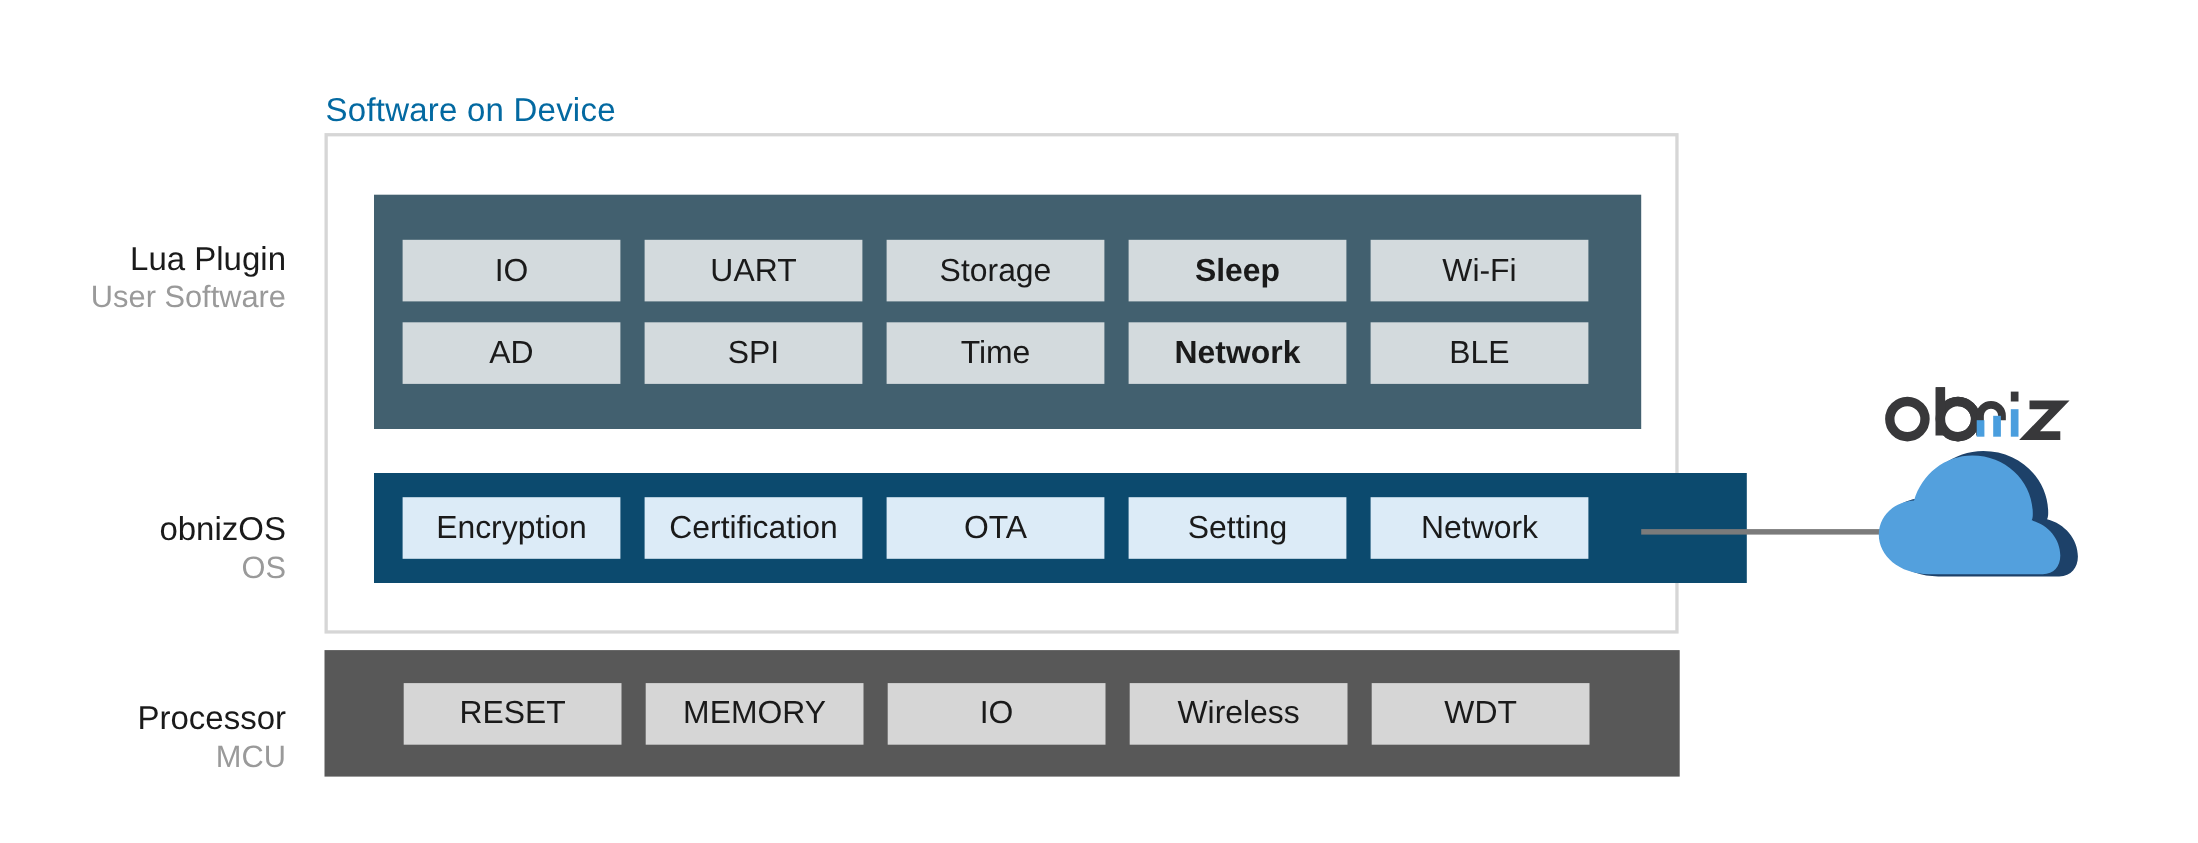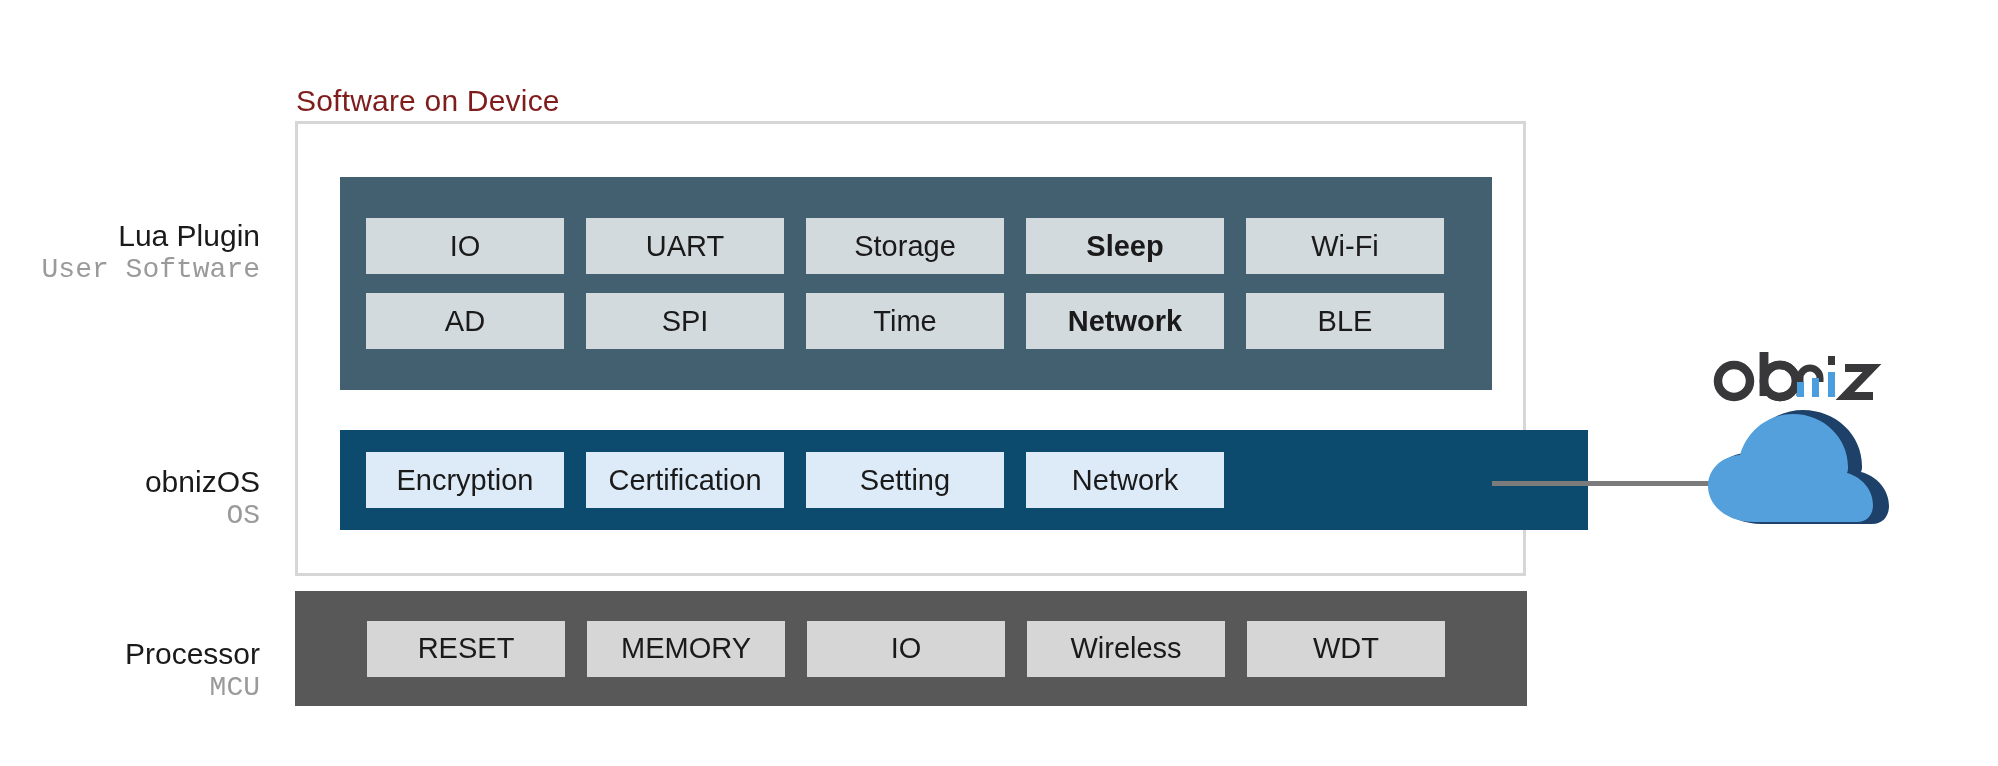--- a/index.html
+++ b/index.html
@@ -21,21 +21,21 @@
     width: 1998px;
     height: 766px;
   }
 
   
   .section-title {
     position: absolute;
     left: 296px;
     top: 84px;
     font-size: 30px;
-    color: #7f1d1d;
+    color: #0369a1;
     letter-spacing: 0.2px;
     white-space: nowrap;
   }
 
   
   .software-container {
     position: absolute;
     left: 295px;
     top: 121px;
     width: 1231px;
@@ -57,21 +57,20 @@
     font-size: 30px;
     color: #1a1a1a;
     white-space: nowrap;
     margin-top: 36px;
   }
   .row-label .secondary {
     display: block;
     font-size: 28px;
     color: #9a9a9a;
     white-space: nowrap;
-    font-family: Liberation Mono, monospace;
   }
   #label-lua   { left: 0px;  top: 182px; }
   #label-os    { left: 0px;  top: 428px; }
   #label-proc  { left: 0px;  top: 600px; }
 
   
   .band {
     position: absolute;
     display: flex;
     flex-direction: column;
@@ -222,20 +221,21 @@
       <div class="cell">Time</div>
       <div class="cell">Network</div>
       <div class="cell">BLE</div>
     </div>
   </div>
 
   <div class="band" id="band-os">
     <div class="band-row">
       <div class="cell">Encryption</div>
       <div class="cell">Certification</div>
+      <div class="cell">OTA</div>
       <div class="cell">Setting</div>
       <div class="cell">Network</div>
     </div>
   </div>
 
   <div class="band" id="band-proc">
     <div class="band-row">
       <div class="cell">RESET</div>
       <div class="cell">MEMORY</div>
       <div class="cell">IO</div>

